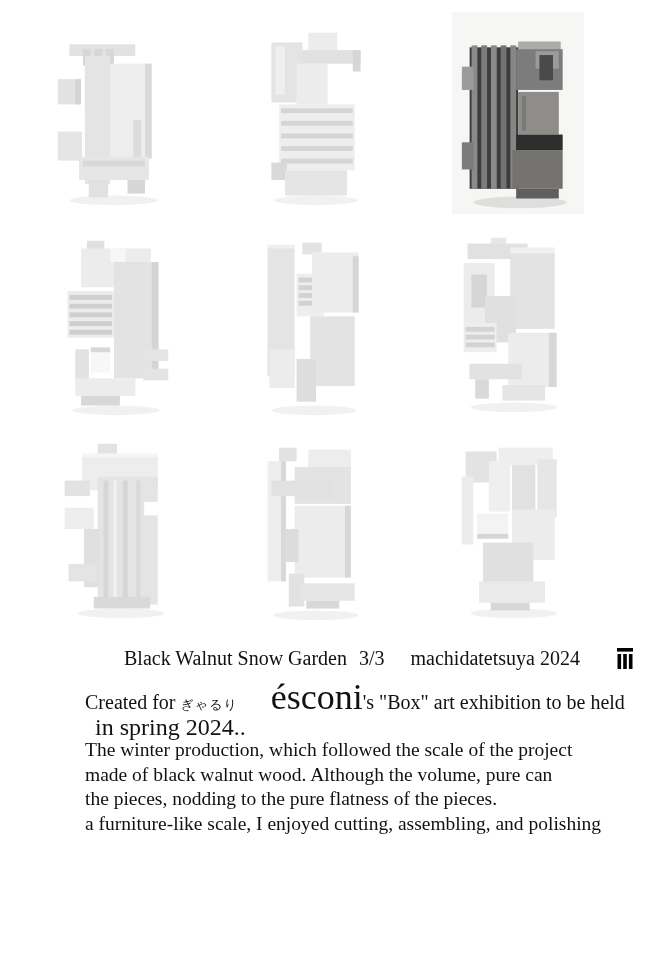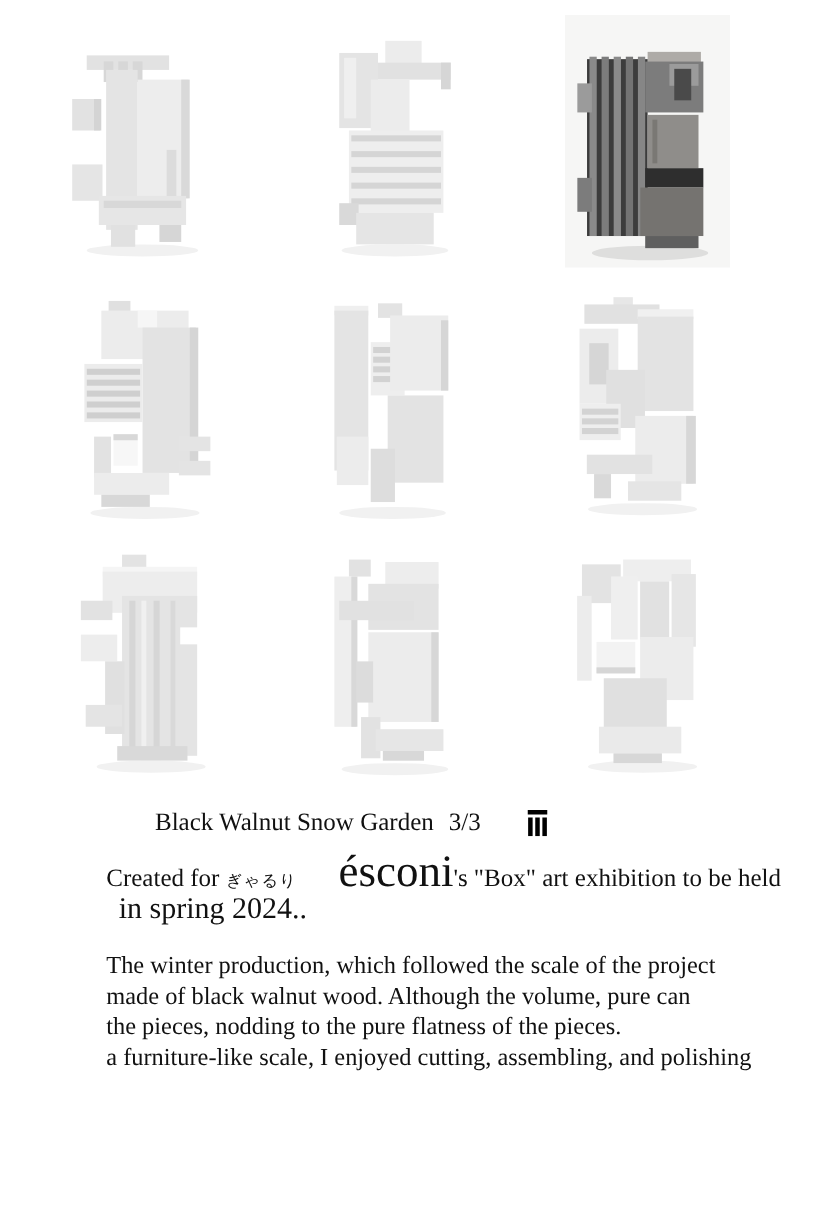--- a/index.html
+++ b/index.html
@@ -30,21 +30,21 @@
     font-size:20px;line-height:33px;white-space:nowrap;
   }
   .created .jp{font-size:13px;letter-spacing:1px;font-family:Liberation Mono, monospace;}
   .created .gallery{font-size:36px;line-height:1;margin-left:28px;}
   .created-line2{
     position:absolute;left:95px;top:714px;
     font-size:24px;line-height:26px;white-space:nowrap;
   }
   
   .statement{
-    position:absolute;left:85px;top:761px;
+    position:absolute;left:85px;top:738px;
     font-size:19.5px;line-height:24.6px;white-space:nowrap;
   }
 </style>
 </head>
 <body>
 
 <div class="page">
 
   <div class="photo-bg" style="left:452px;top:12px;width:132px;height:202px;"></div>
 
@@ -229,20 +229,21 @@
       <rect x="62" y="74" width="44" height="52" fill="#ececec"></rect>
       <rect x="32" y="108" width="52" height="42" fill="#e0e0e0"></rect>
       <rect x="28" y="148" width="68" height="22" fill="#eaeaea"></rect>
       <rect x="40" y="170" width="40" height="8" fill="#d7d7d7"></rect>
     </svg>
   </figure>
 
   <div class="caption">
     <span>Black Walnut Snow Garden</span>
     <span class="num">3/3</span>
+    <span class="artist">machidatetsuya 2024</span>
     <span class="logo">
       <svg width="16" height="21" viewBox="0 0 16 21">
         <rect x="0" y="0" width="16" height="3.6" fill="#000000"></rect>
         <rect x="0.5" y="6" width="3.6" height="15" fill="#000000"></rect>
         <rect x="6.2" y="6" width="3.6" height="15" fill="#000000"></rect>
         <rect x="11.9" y="6" width="3.6" height="15" fill="#000000"></rect>
       </svg>
     </span>
   </div>
 

